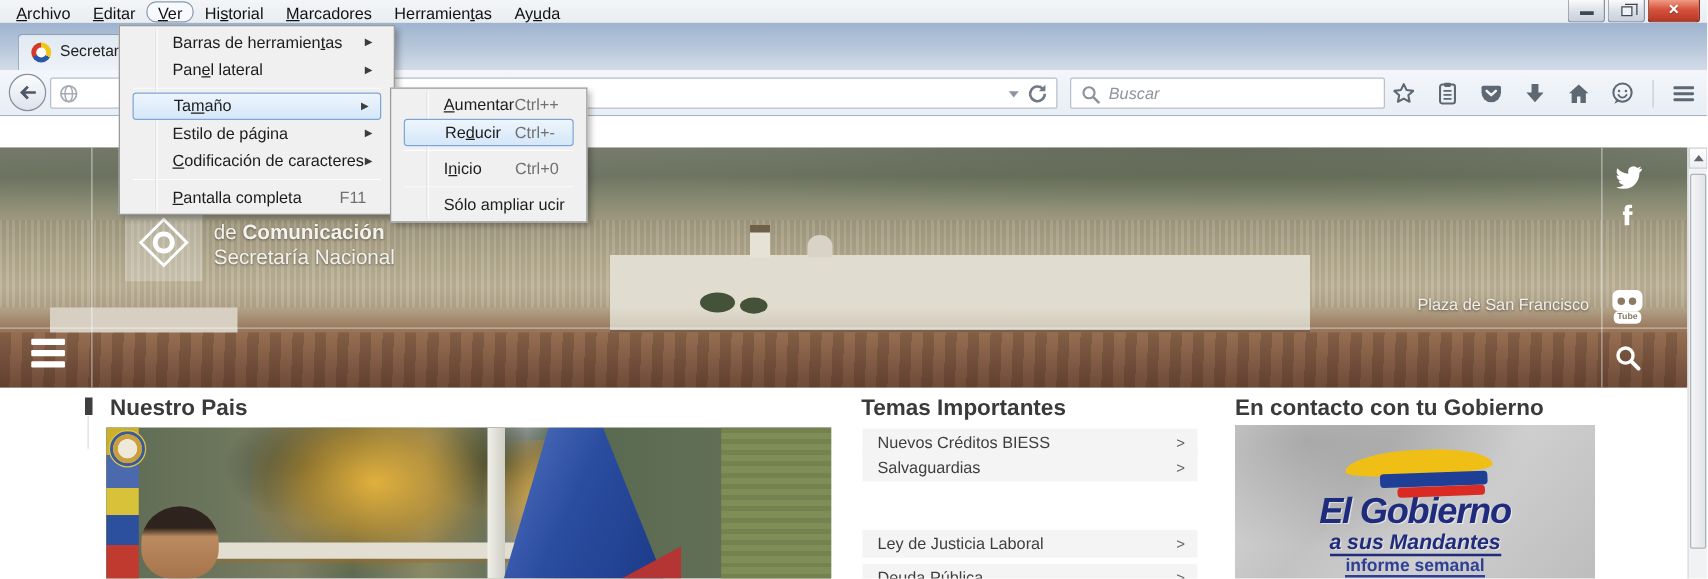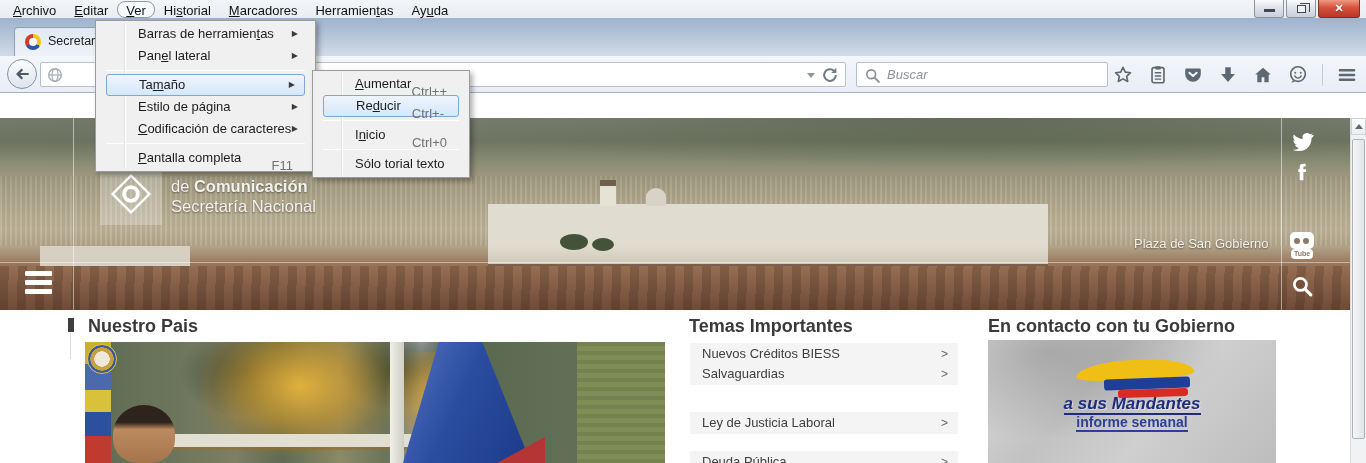--- a/index.html
+++ b/index.html
@@ -55,21 +55,21 @@
   .menu { position:absolute; background:#f0f0f0; border:1px solid #9b9b9b;
     box-shadow:3px 3px 5px rgba(0,0,0,.3); z-index:60; padding:2px 8px; font-size:13px; color:#1c1c1c; }
   .menu::before { content:''; position:absolute; left:28px; top:2px; bottom:2px; width:1px;
     background:#e3e3e3; box-shadow:1px 0 0 #fff; }
   #ver-menu { left:95px; top:20px; width:221px; }
   #size-menu { left:312px; top:70px; width:158px; }
   .mrow { position:relative; height:22px; line-height:22px; padding-left:34px; white-space:nowrap; }
   .mrow.hl { background:linear-gradient(180deg,#eef5fd,#d4e7f9); border:1px solid #7ea7d8;
     border-radius:3px; margin:0 2px; height:22px; line-height:20px; padding-left:32px; }
   .marrow { position:absolute; right:9px; top:0; font-size:8px; color:#3c3c3c; }
-  .mshort { position:absolute; right:14px; top:8px; color:#707070; }
+  .mshort { position:absolute; right:14px; top:0; color:#707070; }
   .msep { height:1px; background:#dcdcdc; border-bottom:1px solid #fff; margin:3px 2px 3px 2px; }
 
   
   .pagebg { position:absolute; left:0; top:93px; width:1366px; height:370px; background:#fff; }
 
   .banner { position:absolute; left:0; top:118px; width:1350px; height:192px; overflow:hidden;
     background:
       radial-gradient(ellipse 60% 45% at 72% -5%, rgba(66,76,54,.5), transparent 70%),
       radial-gradient(ellipse 50% 35% at 12% 0%, rgba(96,102,84,.45), transparent 70%),
       linear-gradient(180deg,#7e8376 0%,#6f7663 12%,#878a72 22%,#a39b82 32%,#b2a98e 45%,#beb49a 58%,#b4a78c 66%,#97765b 76%,#7d5943 86%,#6b4836 100%); }
@@ -280,21 +280,21 @@
     <div class="logo-box">
       <svg width="46" height="46" viewBox="0 0 60 60">
         <rect x="13" y="13" width="34" height="34" transform="rotate(45 30 30)" fill="none" stroke="#fff" stroke-width="3"></rect>
         <circle cx="30" cy="30" r="9" fill="none" stroke="#fff" stroke-width="5"></circle>
       </svg>
     </div>
     <div class="logo-text">
       <div><span>de </span><b>Comunicación</b></div>
       <div>Secretaría Nacional</div>
     </div>
-    <div class="caption">Plaza de San Gobierno</div>
+    <div class="caption">Plaza de San Francisco</div>
 
     <div class="bham">
       <div class="bbar"></div>
       <div class="bbar"></div>
       <div class="bbar"></div>
     </div>
 
     <div class="soc" style="top:12px;">
       <svg width="24" height="24" viewBox="0 0 24 24">
         <path d="M23.4 4.8c-.8.4-1.7.6-2.6.8.9-.6 1.6-1.4 1.9-2.4-.9.5-1.8.9-2.8 1.1A4.3 4.3 0 0 0 12.6 8v1C9.1 8.8 6 7.1 3.9 4.6c-.4.7-.6 1.5-.6 2.3 0 1.6.8 3 2 3.8-.7 0-1.4-.2-2-.5v.1c0 2.2 1.6 4 3.6 4.4-.7.2-1.4.2-2 .1.6 1.8 2.3 3.1 4.2 3.1a8.6 8.6 0 0 1-6.3 1.8A12.1 12.1 0 0 0 9.3 21c7.9 0 12.2-6.6 12.2-12.3v-.6c.8-.6 1.5-1.4 2-2.2z" fill="#fff"></path>
@@ -352,35 +352,36 @@
   </div>
 
   <div class="titem" style="top:343px;">
     <span>Nuevos Créditos BIESS</span>
     <span class="tarrow">&gt;</span>
   </div>
   <div class="titem" style="top:363px;">
     <span>Salvaguardias</span>
     <span class="tarrow">&gt;</span>
   </div>
-  <div class="titem" style="top:412px;">
+  <div class="titem" style="top:424px;">
     <span>Ley de Justicia Laboral</span>
     <span class="tarrow">&gt;</span>
   </div>
   <div class="titem" style="top:451px;">
     <span>Deuda Pública</span>
     <span class="tarrow">&gt;</span>
   </div>
 
   <div class="gob">
     <div class="ribbon">
       <div class="rib-y"></div>
       <div class="rib-b"></div>
       <div class="rib-r"></div>
     </div>
+    <div class="gob-l1">El Gobierno</div>
     <div class="gob-l2">a sus Mandantes</div>
     <div class="gob-l3">informe semanal</div>
   </div>
 
   <div class="menu" id="ver-menu">
     <div class="mrow">
       <span>Barras de herramien<u>t</u>as</span>
       <span class="marrow">▶</span>
     </div>
     <div class="mrow">
@@ -416,17 +417,17 @@
       <span>Re<u>d</u>ucir</span>
       <span class="mshort">Ctrl+-</span>
     </div>
     <div class="msep"></div>
     <div class="mrow">
       <span>I<u>n</u>icio</span>
       <span class="mshort">Ctrl+0</span>
     </div>
     <div class="msep"></div>
     <div class="mrow">
-      <span>Sólo torial texto</span>
+      <span>Sólo ampliar ucir</span>
     </div>
   </div>
 
 </div>
 
 </body></html>

